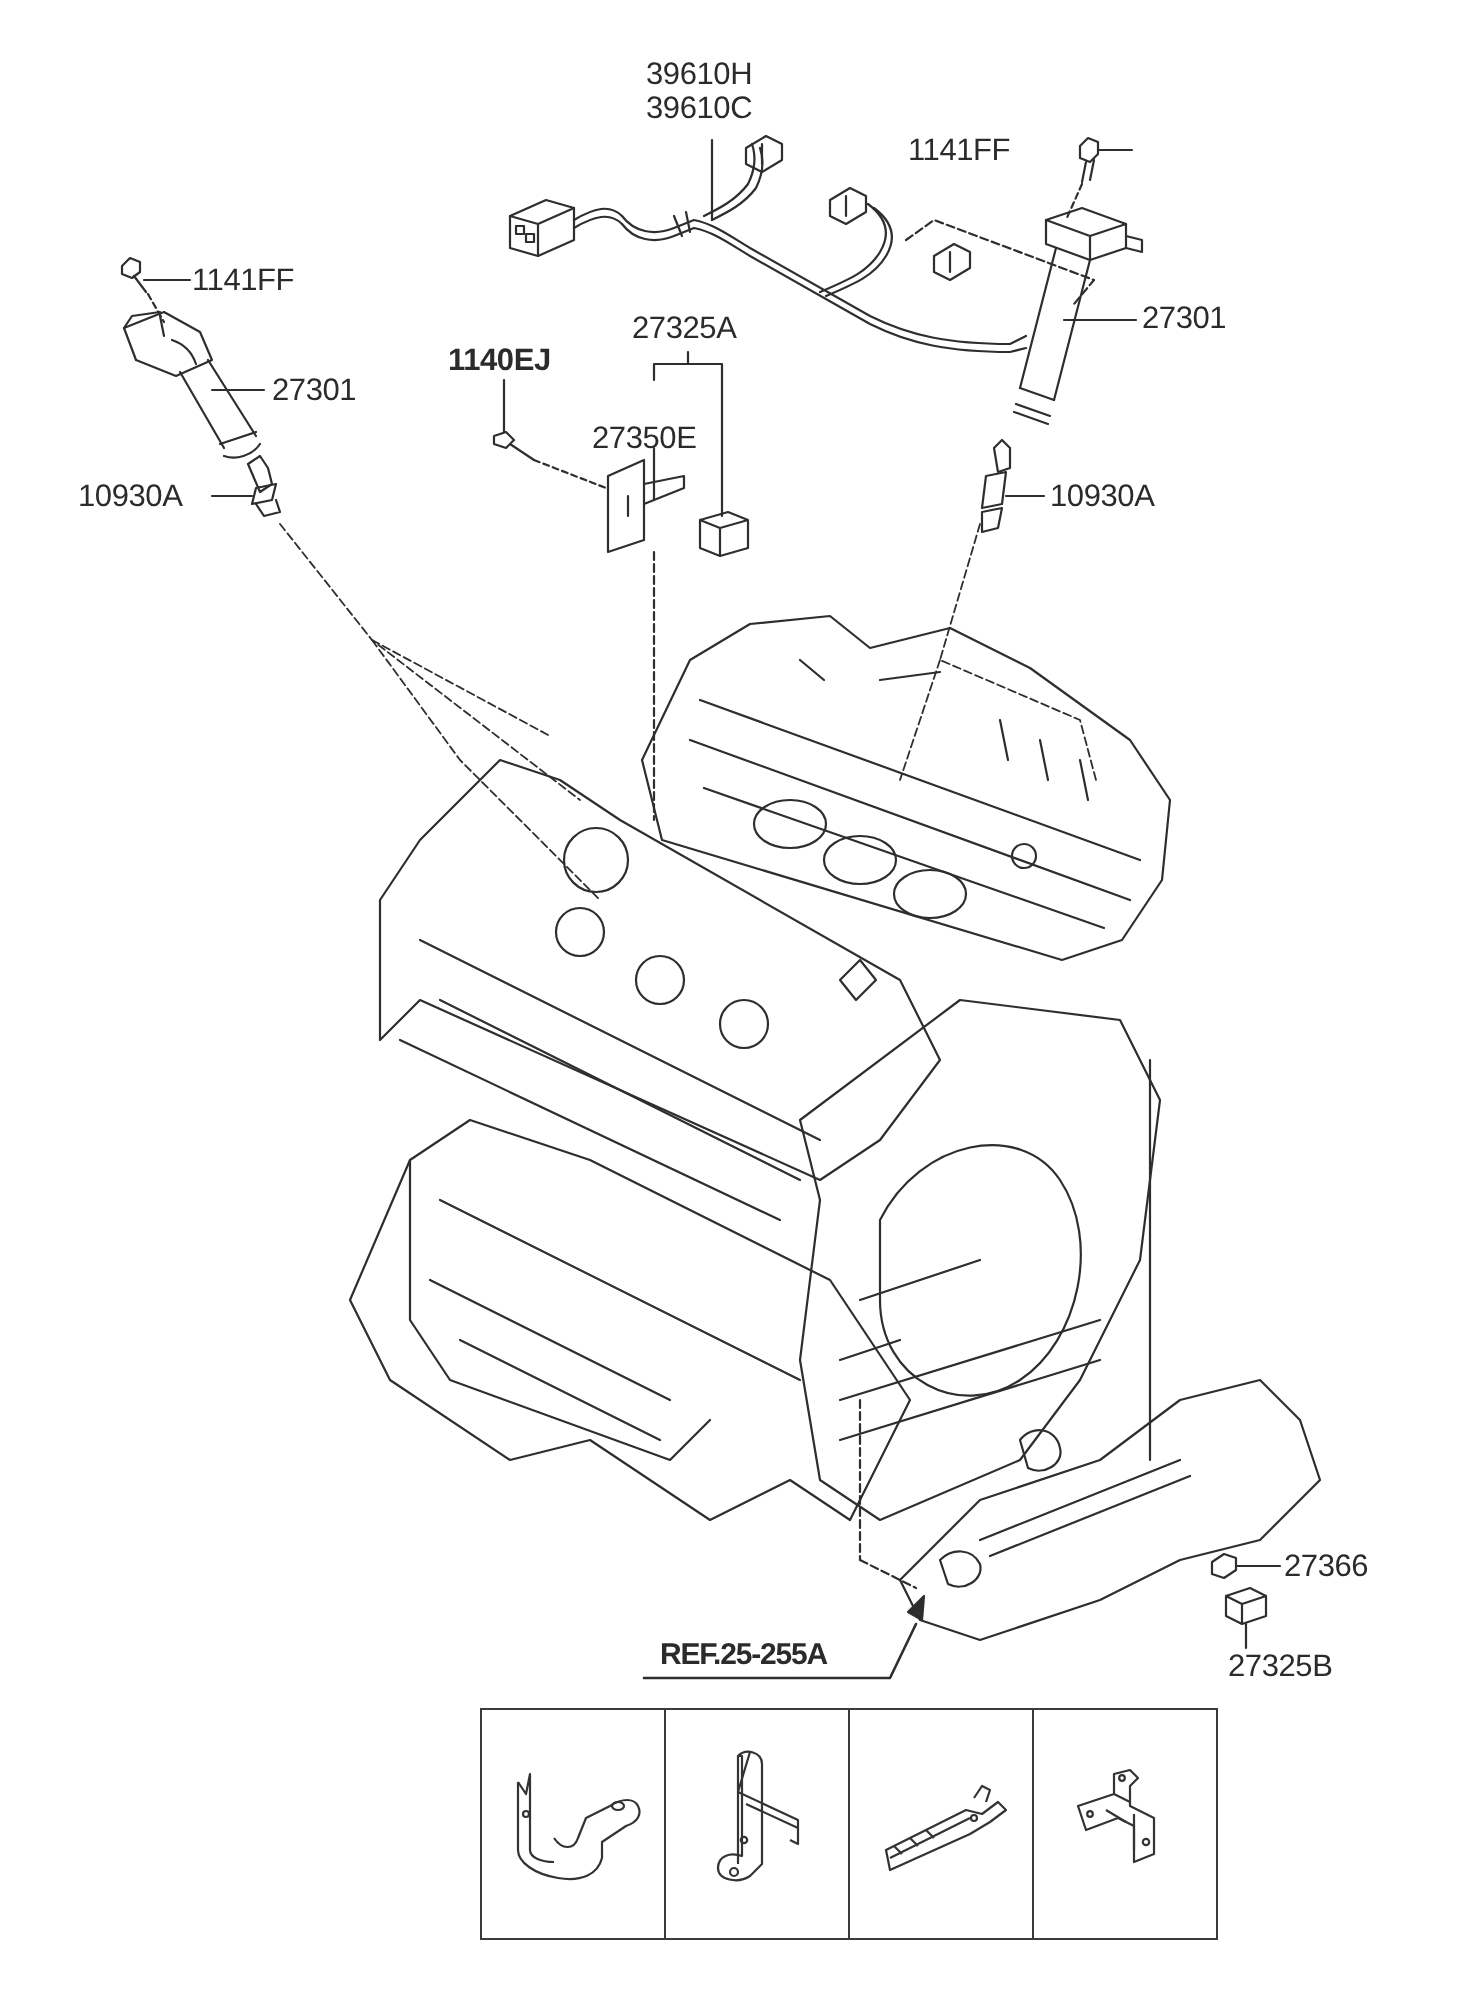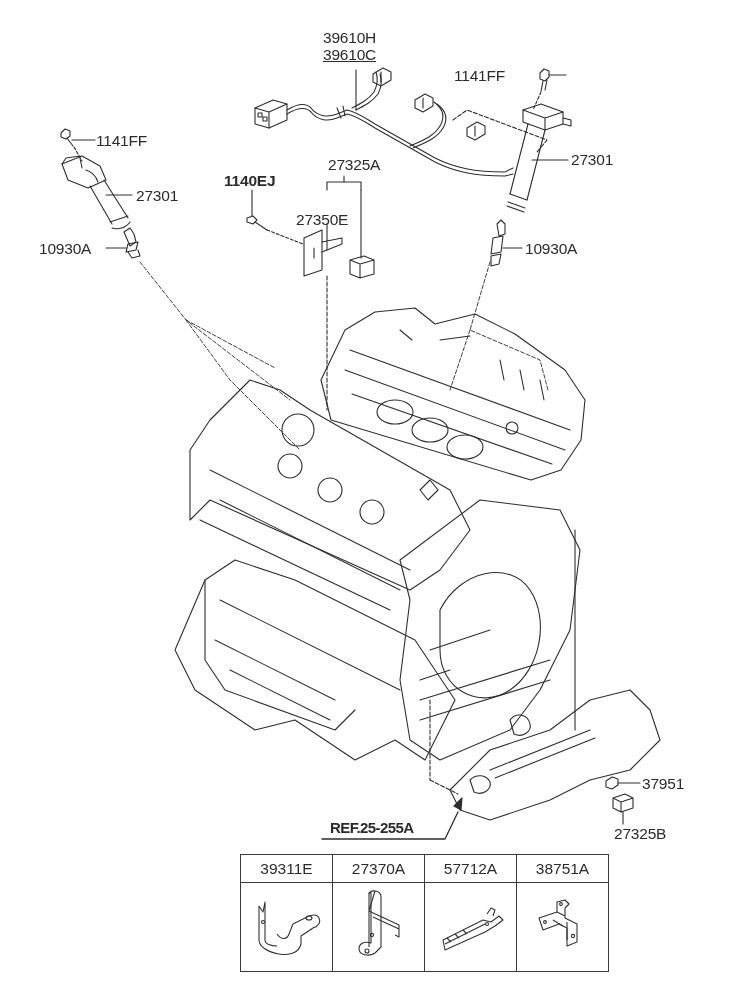--- a/index.html
+++ b/index.html
@@ -170,42 +170,36 @@
     <line x1="623" y1="812" x2="623" y2="824"></line>
   </g>
 
   <g>
     <path d="M322 839 L445 839 L458 812" stroke-width="1.3"></path>
     <path d="M454 806 l8 -8 l-1 12 z" fill="#2e2e2e"></path>
   </g>
 </svg>
 
 <div class="lbl" style="left:323px;top:29px;text-align:right;">39610H</div>
-<div class="lbl" style="left:323px;top:46px;text-decoration:underline;">39610C</div>
+<div class="lbl" style="left:323px;top:46px;">39610C</div>
 <div class="lbl" style="left:454px;top:67px;">1141FF</div>
 <div class="lbl" style="left:571px;top:151px;">27301</div>
 <div class="lbl" style="left:96px;top:132px;">1141FF</div>
 <div class="lbl" style="left:136px;top:187px;">27301</div>
 <div class="lbl" style="left:39px;top:240px;">10930A</div>
 <div class="lbl" style="left:525px;top:240px;">10930A</div>
 <div class="lbl" style="left:224px;top:172px;font-weight:bold;">1140EJ</div>
-<div class="lbl" style="left:328px;top:156px;">27325A</div>
+<div class="lbl" style="left:316px;top:156px;">27325A</div>
 <div class="lbl" style="left:296px;top:211px;">27350E</div>
-<div class="lbl" style="left:642px;top:775px;">37951</div>
+<div class="lbl" style="left:642px;top:775px;">27366</div>
 <div class="lbl" style="left:614px;top:825px;">27325B</div>
 <div class="lbl ref" style="left:330px;top:819px;">REF.25-255A</div>
 
 <table id="parts-table">
   <tbody>
-      <tr class="hdr">
-    <td>39311E</td>
-    <td>27370A</td>
-    <td>57712A</td>
-    <td>38751A</td>
-  </tr>
   <tr class="img">
     <td>
       <svg width="80" height="70" viewBox="0 0 80 70" fill="none" stroke="#333" stroke-width="1.1" stroke-linejoin="round">
         <path d="M12 14 l0 34 c0 6 8 12 20 14 c12 2 20 -2 22 -10 l0 -8 l12 -8 c6 -2 8 -6 6 -10 c-2 -4 -8 -4 -14 0 l-12 6 l-4 10 c-2 6 -8 6 -12 0"></path>
         <path d="M12 14 l4 6 l2 -10 l0 30 M18 20 l0 28 c0 4 6 6 12 6"></path>
         <circle cx="16" cy="30" r="1.5"></circle>
             <ellipse cx="62" cy="26" rx="3" ry="2"></ellipse>
       </svg>
     </td>
     <td>

